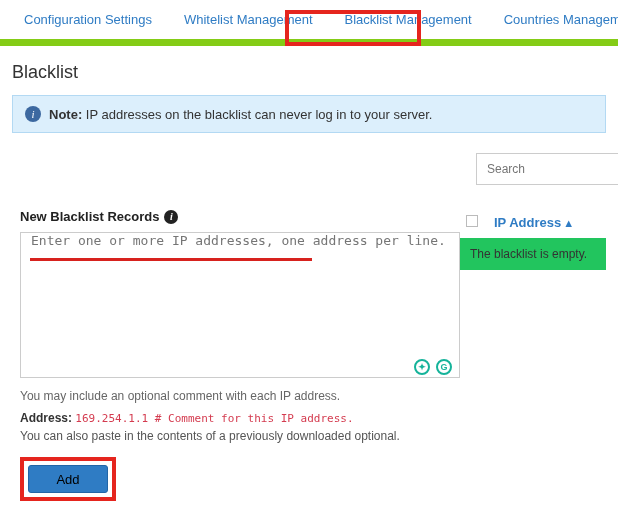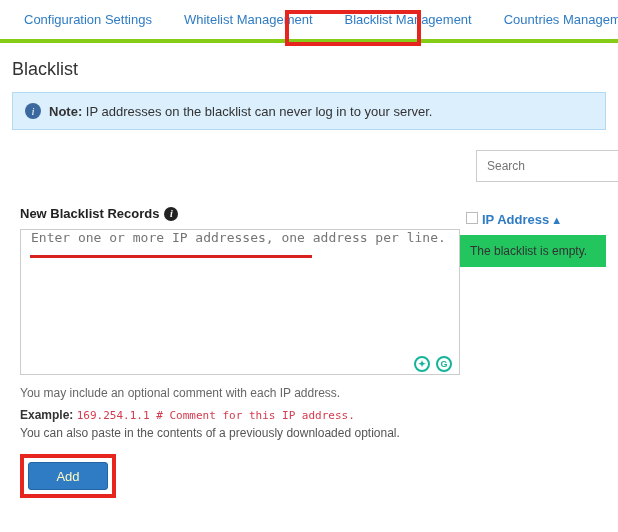--- a/index.html
+++ b/index.html
@@ -8,21 +8,21 @@
   font-size: 13px;
   color: #444;
   background: #fff;
   width: 618px;
   height: 532px;
   overflow: hidden;
   position: relative;
 }
 .tabs {
   display: flex;
-  border-bottom: 4px solid #84cc16;
+  border-bottom: 7px solid #84cc16;
   padding: 0 8px;
 }
 .tab {
   padding: 12px 16px;
   color: #2f7cc4;
   font-size: 13px;
   cursor: pointer;
   white-space: nowrap;
 }
 .tab-highlight {
@@ -128,40 +128,40 @@
 .example-line b { font-weight: 700; }
 .example-line code {
   color: #d43b4f;
   font-family: Menlo, Consolas, monospace;
   font-size: 11px;
 }
 .help2 { color: #555; font-size: 12px; padding: 2px 0 10px; }
 .add-wrap { position: relative; width: 100px; height: 46px; margin-top:4px; }
 .add-btn {
   background: #2f7cc4;
-  color: #fef9c3;
+  color: #000000;
   border: 1px solid #2265a6;
   border-radius: 3px;
   width: 80px; height: 28px;
   font-size: 13px;
   cursor: pointer;
   position: absolute;
   top: 8px; left: 8px;
 }
 .add-highlight {
   position: absolute;
   border: 4px solid #e5251e;
   top: 0; left: 0;
   width: 96px; height: 44px;
   pointer-events: none;
 }
 .table-head {
   display: flex;
   align-items: flex-start;
-  gap: 4px;
+  gap: 16px;
   font-size: 13px;
   color: #2f7cc4;
   font-weight: 700;
   padding: 30px 0 8px 6px;
 }
 .checkbox {
   width: 12px; height: 12px;
   border: 1px solid #bbb;
   background: #fff;
   display:inline-block;
@@ -209,21 +209,21 @@
     <div class="ta-wrap">
       <textarea class="textarea" placeholder="Enter one or more IP addresses, one address per line." style=""></textarea>
       <div class="underline-red"></div>
       <div class="grammarly">
         <span class="g-badge">✦</span>
         <span class="g-badge">G</span>
       </div>
     </div>
     <div class="help1">You may include an optional comment with each IP address.</div>
     <div class="example-line">
-      <b>Example:</b>
+      <b>Address:</b>
       <code>169.254.1.1 # Comment for this IP address.</code>
     </div>
     <div class="help2">You can also paste in the contents of a previously downloaded optional.</div>
     <div class="add-wrap">
       <button class="add-btn">Add</button>
       <div class="add-highlight"></div>
     </div>
   </div>
 
   <div class="right-col">

